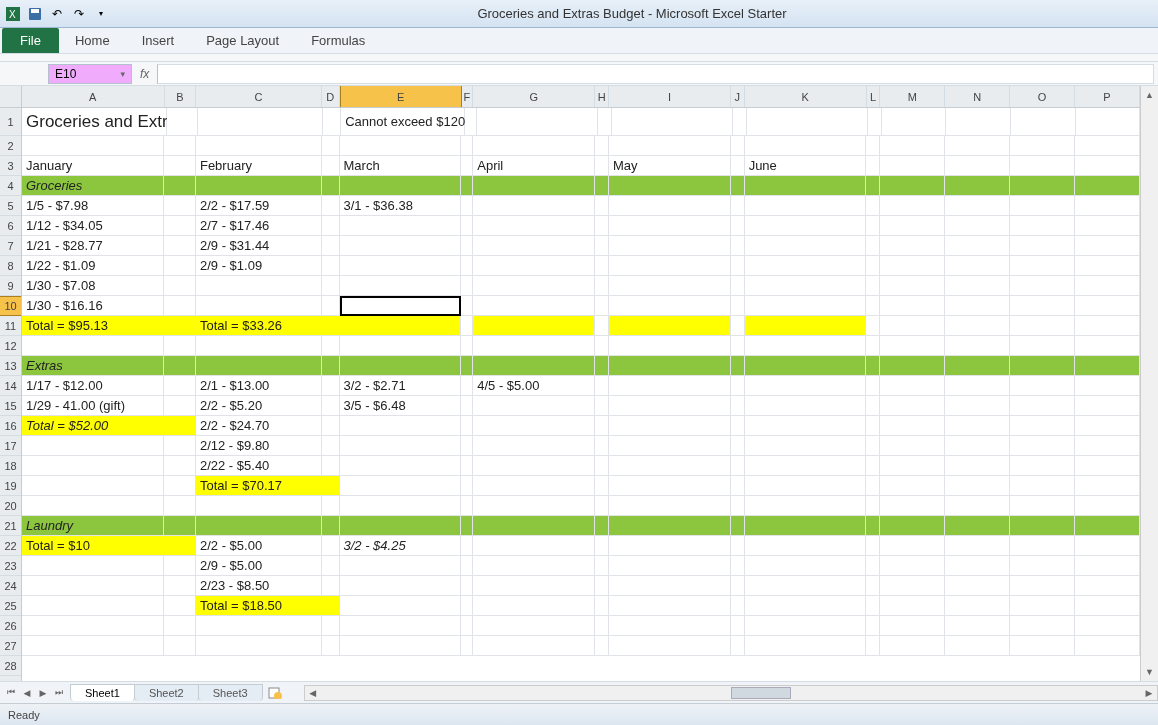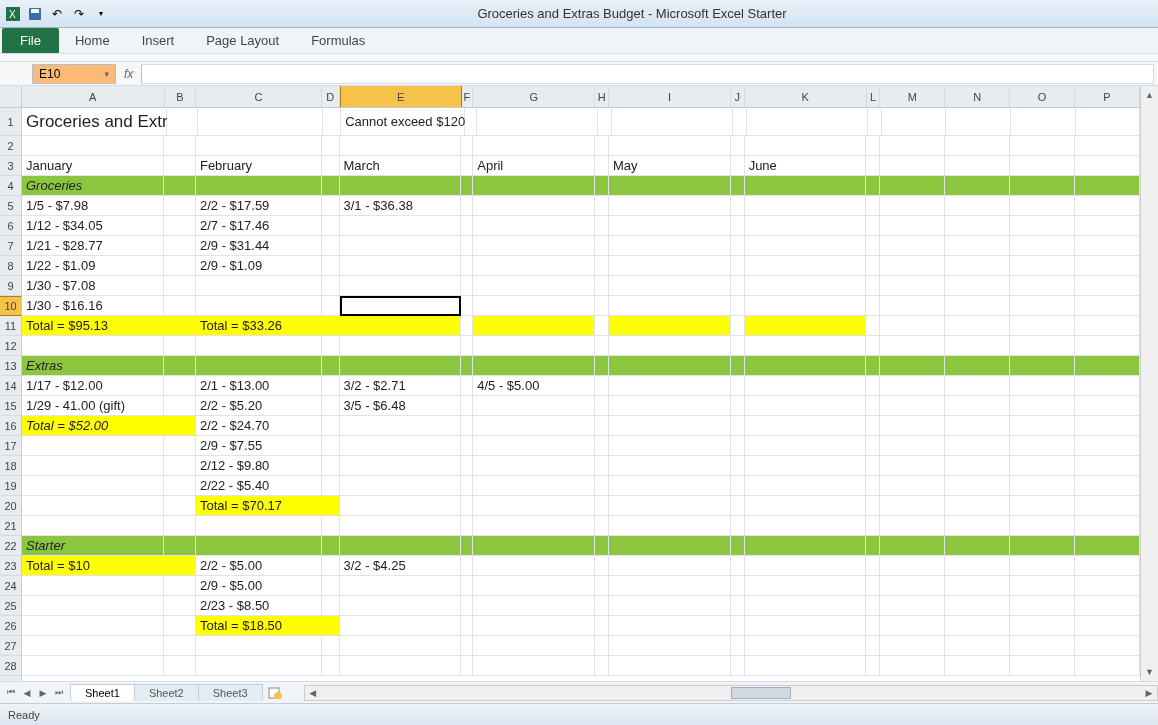--- a/index.html
+++ b/index.html
@@ -10,21 +10,21 @@
 .titlebar .qat-icon { width: 18px; height: 18px; display:flex; align-items:center; justify-content:center; cursor: pointer; }
 .titlebar .title { flex: 1; text-align: center; color: #333; font-size: 13px; }
 
 .ribbon-tabs { height: 26px; background: #f0f4f8; display: flex; align-items: flex-end; border-bottom: 1px solid #d4dce4; }
 .file-tab { background: #217346; color: #fff; padding: 5px 18px; font-size: 13px; cursor: pointer; border-radius: 2px 2px 0 0; margin-left: 2px;}
 .ribbon-tab { padding: 5px 16px; font-size: 13px; cursor: pointer; color: #444; }
 
 .ribbon-band { height: 8px; background: #f5f7f9; border-bottom: 1px solid #d4dce4;}
 
 .formula-bar { height: 24px; background: #f5f7f9; display: flex; align-items: center; border-bottom: 1px solid #d4dce4; padding: 0 4px; }
-.name-box { width: 84px; height: 20px; border: 1px solid #b4c0cc; background: #fdba74; font-size: 12px; padding: 0 6px; display:flex; align-items:center; justify-content:space-between; margin-left: 28px;}
+.name-box { width: 84px; height: 20px; border: 1px solid #b4c0cc; background: #f0abfc; font-size: 12px; padding: 0 6px; display:flex; align-items:center; justify-content:space-between; margin-left: 44px;}
 .name-box .dd { font-size:9px; color:#666; }
 .fx-controls { display: flex; gap: 6px; margin: 0 8px; align-items: center; color:#666;}
 .fx-icon { font-style: italic; font-size: 12px; }
 .formula-input { flex: 1; height: 20px; border: 1px solid #d4dce4; border-left: 1px solid #b4c0cc; background: #fff; padding: 0 6px; }
 
 .grid-area { flex: 1; display: flex; overflow: hidden; position: relative; }
 .row-headers { width: 22px; background: #e8ecef; border-right: 1px solid #c4ccd4; }
 .sel-all { height: 22px; border-bottom: 1px solid #c4ccd4; background: #e8ecef; }
 .row-h { height: 20px; border-bottom: 1px solid #d4dce4; display: flex; align-items: center; justify-content: center; font-size: 11px; color: #444; cursor: pointer;}
 .row-h.sel { background: #f7c24a; border-top:1px solid #a88020; border-bottom:1px solid #a88020;}
@@ -445,38 +445,20 @@
           <div class="cell" style="width: 124px;"></div>
           <div class="cell" style="width: 14px;"></div>
           <div class="cell" style="width: 66px;"></div>
           <div class="cell" style="width: 66px;"></div>
           <div class="cell" style="width: 66px;"></div>
           <div class="cell" style="width: 66px;"></div>
         </div>
         <div class="row">
           <div class="cell" style="width: 145px;"></div>
           <div class="cell" style="width: 32px;"></div>
-          <div class="cell" style="width: 128px;">2/9 - $7.55</div>
-          <div class="cell" style="width: 18px;"></div>
-          <div class="cell" style="width: 124px;"></div>
-          <div class="cell" style="width: 12px;"></div>
-          <div class="cell" style="width: 124px;"></div>
-          <div class="cell" style="width: 14px;"></div>
-          <div class="cell" style="width: 124px;"></div>
-          <div class="cell" style="width: 14px;"></div>
-          <div class="cell" style="width: 124px;"></div>
-          <div class="cell" style="width: 14px;"></div>
-          <div class="cell" style="width: 66px;"></div>
-          <div class="cell" style="width: 66px;"></div>
-          <div class="cell" style="width: 66px;"></div>
-          <div class="cell" style="width: 66px;"></div>
-        </div>
-        <div class="row">
-          <div class="cell" style="width: 145px;"></div>
-          <div class="cell" style="width: 32px;"></div>
           <div class="cell" style="width: 128px;">2/12 - $9.80</div>
           <div class="cell" style="width: 18px;"></div>
           <div class="cell" style="width: 124px;"></div>
           <div class="cell" style="width: 12px;"></div>
           <div class="cell" style="width: 124px;"></div>
           <div class="cell" style="width: 14px;"></div>
           <div class="cell" style="width: 124px;"></div>
           <div class="cell" style="width: 14px;"></div>
           <div class="cell" style="width: 124px;"></div>
           <div class="cell" style="width: 14px;"></div>
@@ -533,21 +515,21 @@
           <div class="cell" style="width: 124px;"></div>
           <div class="cell" style="width: 14px;"></div>
           <div class="cell" style="width: 124px;"></div>
           <div class="cell" style="width: 14px;"></div>
           <div class="cell" style="width: 66px;"></div>
           <div class="cell" style="width: 66px;"></div>
           <div class="cell" style="width: 66px;"></div>
           <div class="cell" style="width: 66px;"></div>
         </div>
         <div class="row">
-          <div class="cell section" style="width: 145px;">Starter</div>
+          <div class="cell section" style="width: 145px;">Laundry</div>
           <div class="cell section" style="width: 32px;"></div>
           <div class="cell section" style="width: 128px;"></div>
           <div class="cell section" style="width: 18px;"></div>
           <div class="cell section" style="width: 124px;"></div>
           <div class="cell section" style="width: 12px;"></div>
           <div class="cell section" style="width: 124px;"></div>
           <div class="cell section" style="width: 14px;"></div>
           <div class="cell section" style="width: 124px;"></div>
           <div class="cell section" style="width: 14px;"></div>
           <div class="cell section" style="width: 124px;"></div>
@@ -555,21 +537,21 @@
           <div class="cell section" style="width: 66px;"></div>
           <div class="cell section" style="width: 66px;"></div>
           <div class="cell section" style="width: 66px;"></div>
           <div class="cell section" style="width: 66px;"></div>
         </div>
         <div class="row">
           <div class="cell total" style="width: 145px;">Total = $10</div>
           <div class="cell total" style="width: 32px;"></div>
           <div class="cell" style="width: 128px;">2/2 - $5.00</div>
           <div class="cell" style="width: 18px;"></div>
-          <div class="cell" style="width: 124px;">3/2 - $4.25</div>
+          <div class="cell" style="width: 124px; font-style: italic;">3/2 - $4.25</div>
           <div class="cell" style="width: 12px;"></div>
           <div class="cell" style="width: 124px;"></div>
           <div class="cell" style="width: 14px;"></div>
           <div class="cell" style="width: 124px;"></div>
           <div class="cell" style="width: 14px;"></div>
           <div class="cell" style="width: 124px;"></div>
           <div class="cell" style="width: 14px;"></div>
           <div class="cell" style="width: 66px;"></div>
           <div class="cell" style="width: 66px;"></div>
           <div class="cell" style="width: 66px;"></div>

